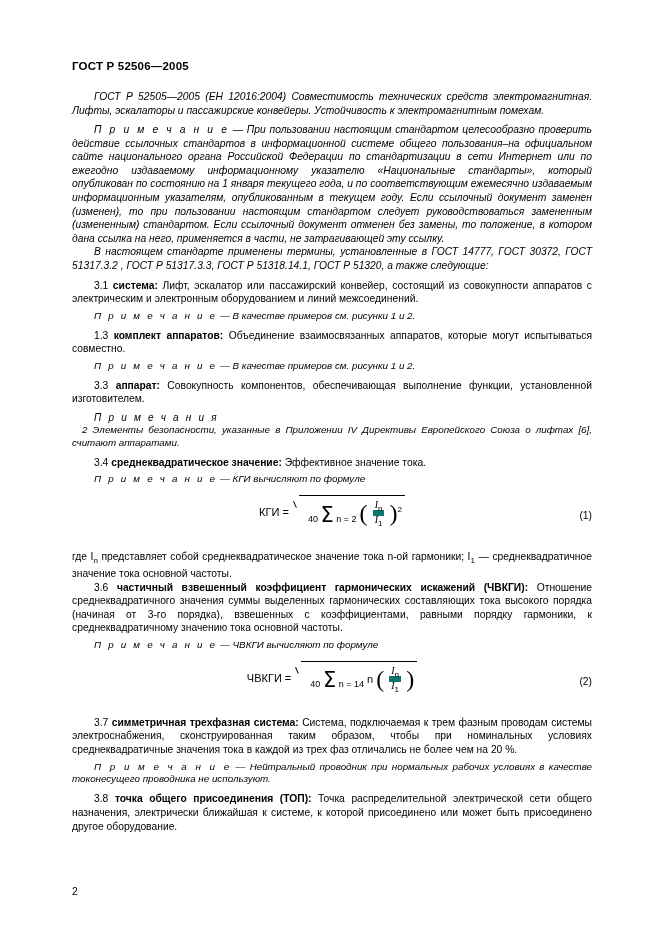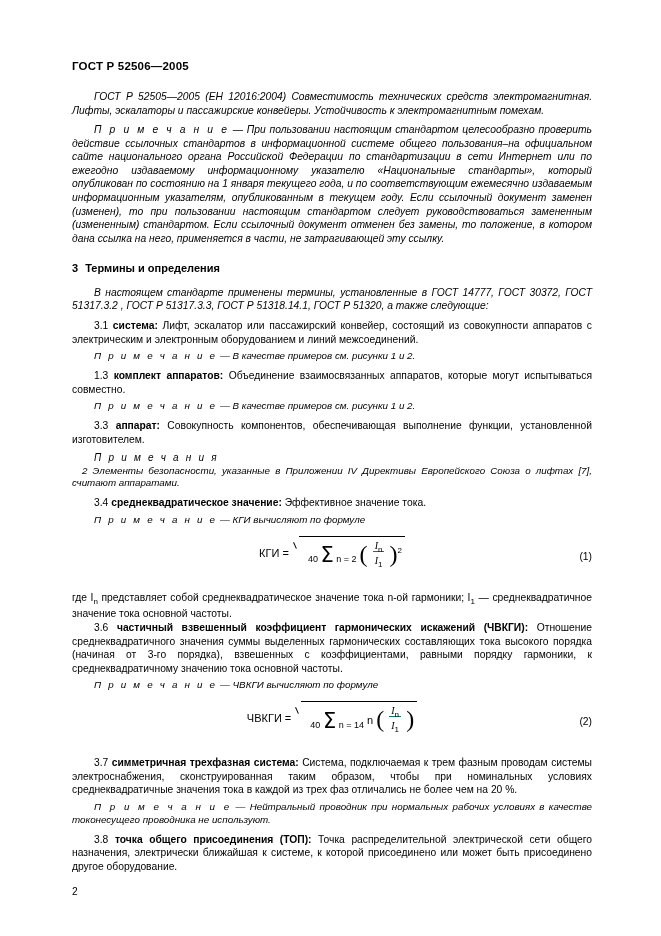--- a/index.html
+++ b/index.html
@@ -157,21 +157,21 @@
   }
   .frac {
     display: inline-block;
     vertical-align: middle;
     text-align: center;
     font-size: 10px;
     line-height: 1.1;
     padding: 0 2px;
   }
   .frac .top {
-    border-bottom: 1px solid #0f766e;
+    border-bottom: 6px solid #0f766e;
     padding: 0 2px 0 2px;
     text-align: center;
   }
   .frac .bot {
     padding: 0 2px;
   }
   .paren {
     display: inline-block;
     vertical-align: middle;
     font-size: 24px;
@@ -206,23 +206,20 @@
   <div class="header">ГОСТ Р 52506—2005</div>
 
   <div class="content">
 
     <p class="ital indent">ГОСТ Р 52505—2005 (ЕН 12016:2004) Совместимость технических средств электромагнитная. Лифты, эскалаторы и пассажирские конвейеры. Устойчивость к электромагнитным помехам.</p>
 
     <p class="para-gap indent">
       <span class="note-label">П р и м е ч а н и е</span><span class="ital"> — При пользовании настоящим стандартом целесообразно проверить действие ссылочных стандартов в информационной системе общего пользования–на официальном сайте национального органа Российской Федерации по стандартизации в сети Интернет или по ежегодно издаваемому информационному указателю «Национальные стандарты», который опубликован по состоянию на 1 января текущего года, и по соответствующим ежемесячно издаваемым информационным указателям, опубликованным в текущем году. Если ссылочный документ заменен (изменен), то при пользовании настоящим стандартом следует руководствоваться замененным (измененным) стандартом. Если ссылочный документ отменен без замены, то положение, в котором дана ссылка на него, применяется в части, не затрагивающей эту ссылку.</span>
     </p>
 
-    <p class="sec-head">
-      <span class="num">3</span><span>Термины и определения</span>
-    </p>
 
     <p class="ital indent">В настоящем стандарте применены термины, установленные в ГОСТ 14777, ГОСТ 30372, ГОСТ 51317.3.2 , ГОСТ Р 51317.3.3, ГОСТ Р 51318.14.1, ГОСТ Р 51320, а также следующие:</p>
 
     <p class="para-gap indent">
       <span class="term-no">3.1</span>
       <span class="bold">система:</span><span> Лифт, эскалатор или пассажирский конвейер, состоящий из совокупности аппаратов с электрическим и электронным оборудованием и линий межсоединений.</span>
     </p>
     <p class="note-block indent">
       <span class="note-label">П р и м е ч а н и е</span><span> — В качестве примеров см. рисунки 1 и 2.</span>
     </p>
@@ -233,21 +230,21 @@
     </p>
     <p class="note-block indent">
       <span class="note-label">П р и м е ч а н и е</span><span> — В качестве примеров см. рисунки 1 и 2.</span>
     </p>
 
     <p class="para-gap indent">
       <span class="term-no">3.3</span>
       <span class="bold">аппарат:</span><span> Совокупность компонентов, обеспечивающая выполнение функции, установленной изготовителем.</span>
     </p>
     <p class="notes-head indent">П р и м е ч а н и я</p>
-    <p class="note-item">2  Элементы безопасности, указанные в Приложении IV Директивы Европейского Союза о лифтах [7], считают аппаратами.</p>
+    <p class="note-item">2  Элементы безопасности, указанные в Приложении IV Директивы Европейского Союза о лифтах [6], считают аппаратами.</p>
 
     <p class="para-gap indent">
       <span class="term-no">3.4</span>
       <span class="bold">среднеквадратическое значение:</span><span> Эффективное значение тока.</span>
     </p>
 
     <p class="note-block indent">
       <span class="note-label">П р и м е ч а н и е</span><span> — КГИ вычисляют по формуле</span>
     </p>
 

